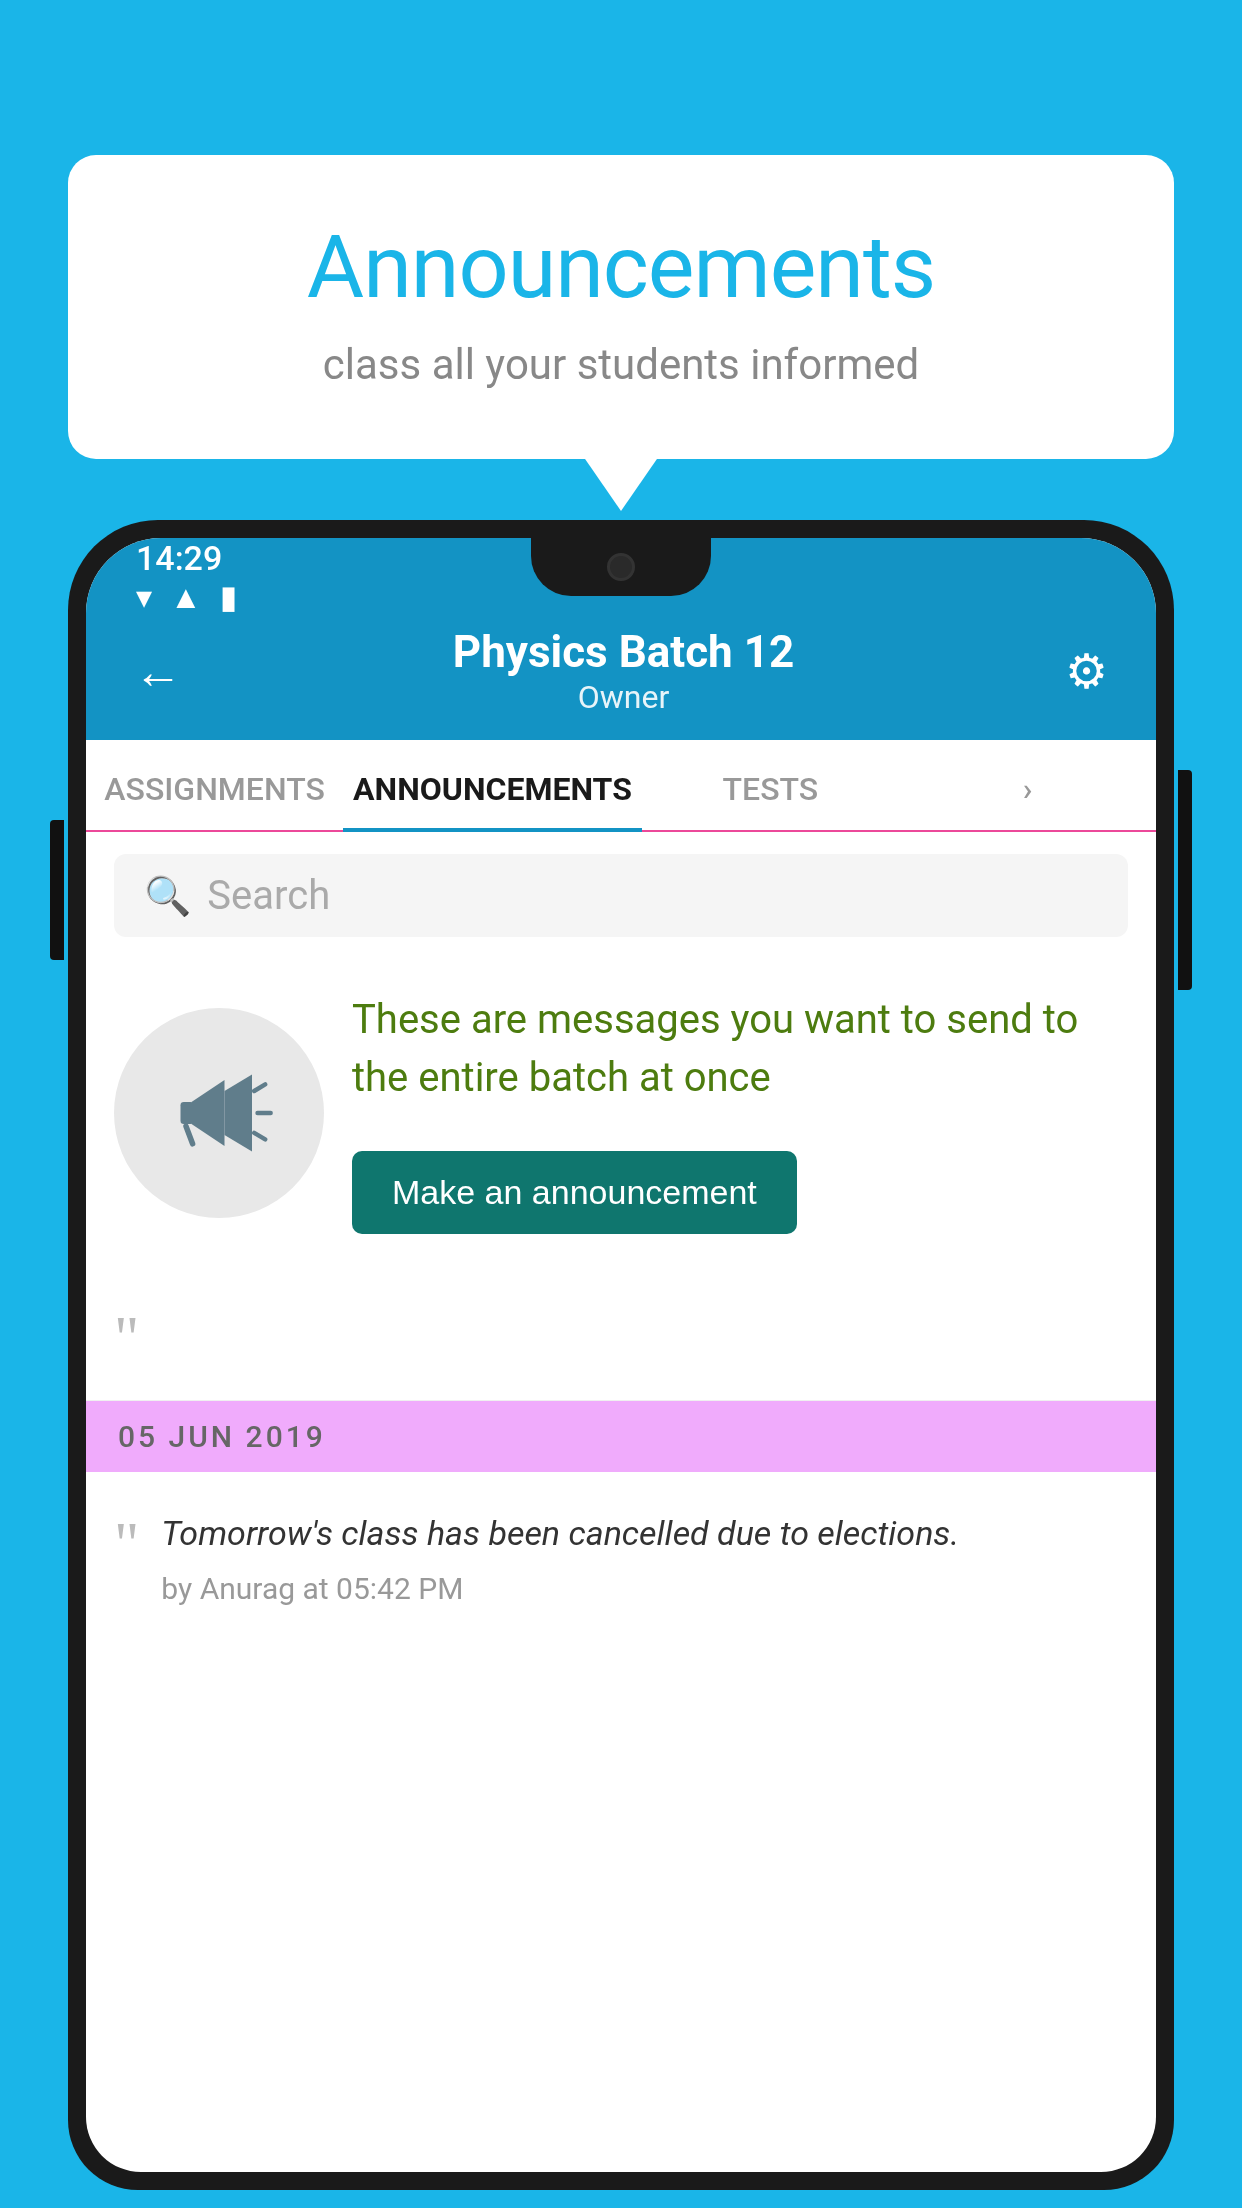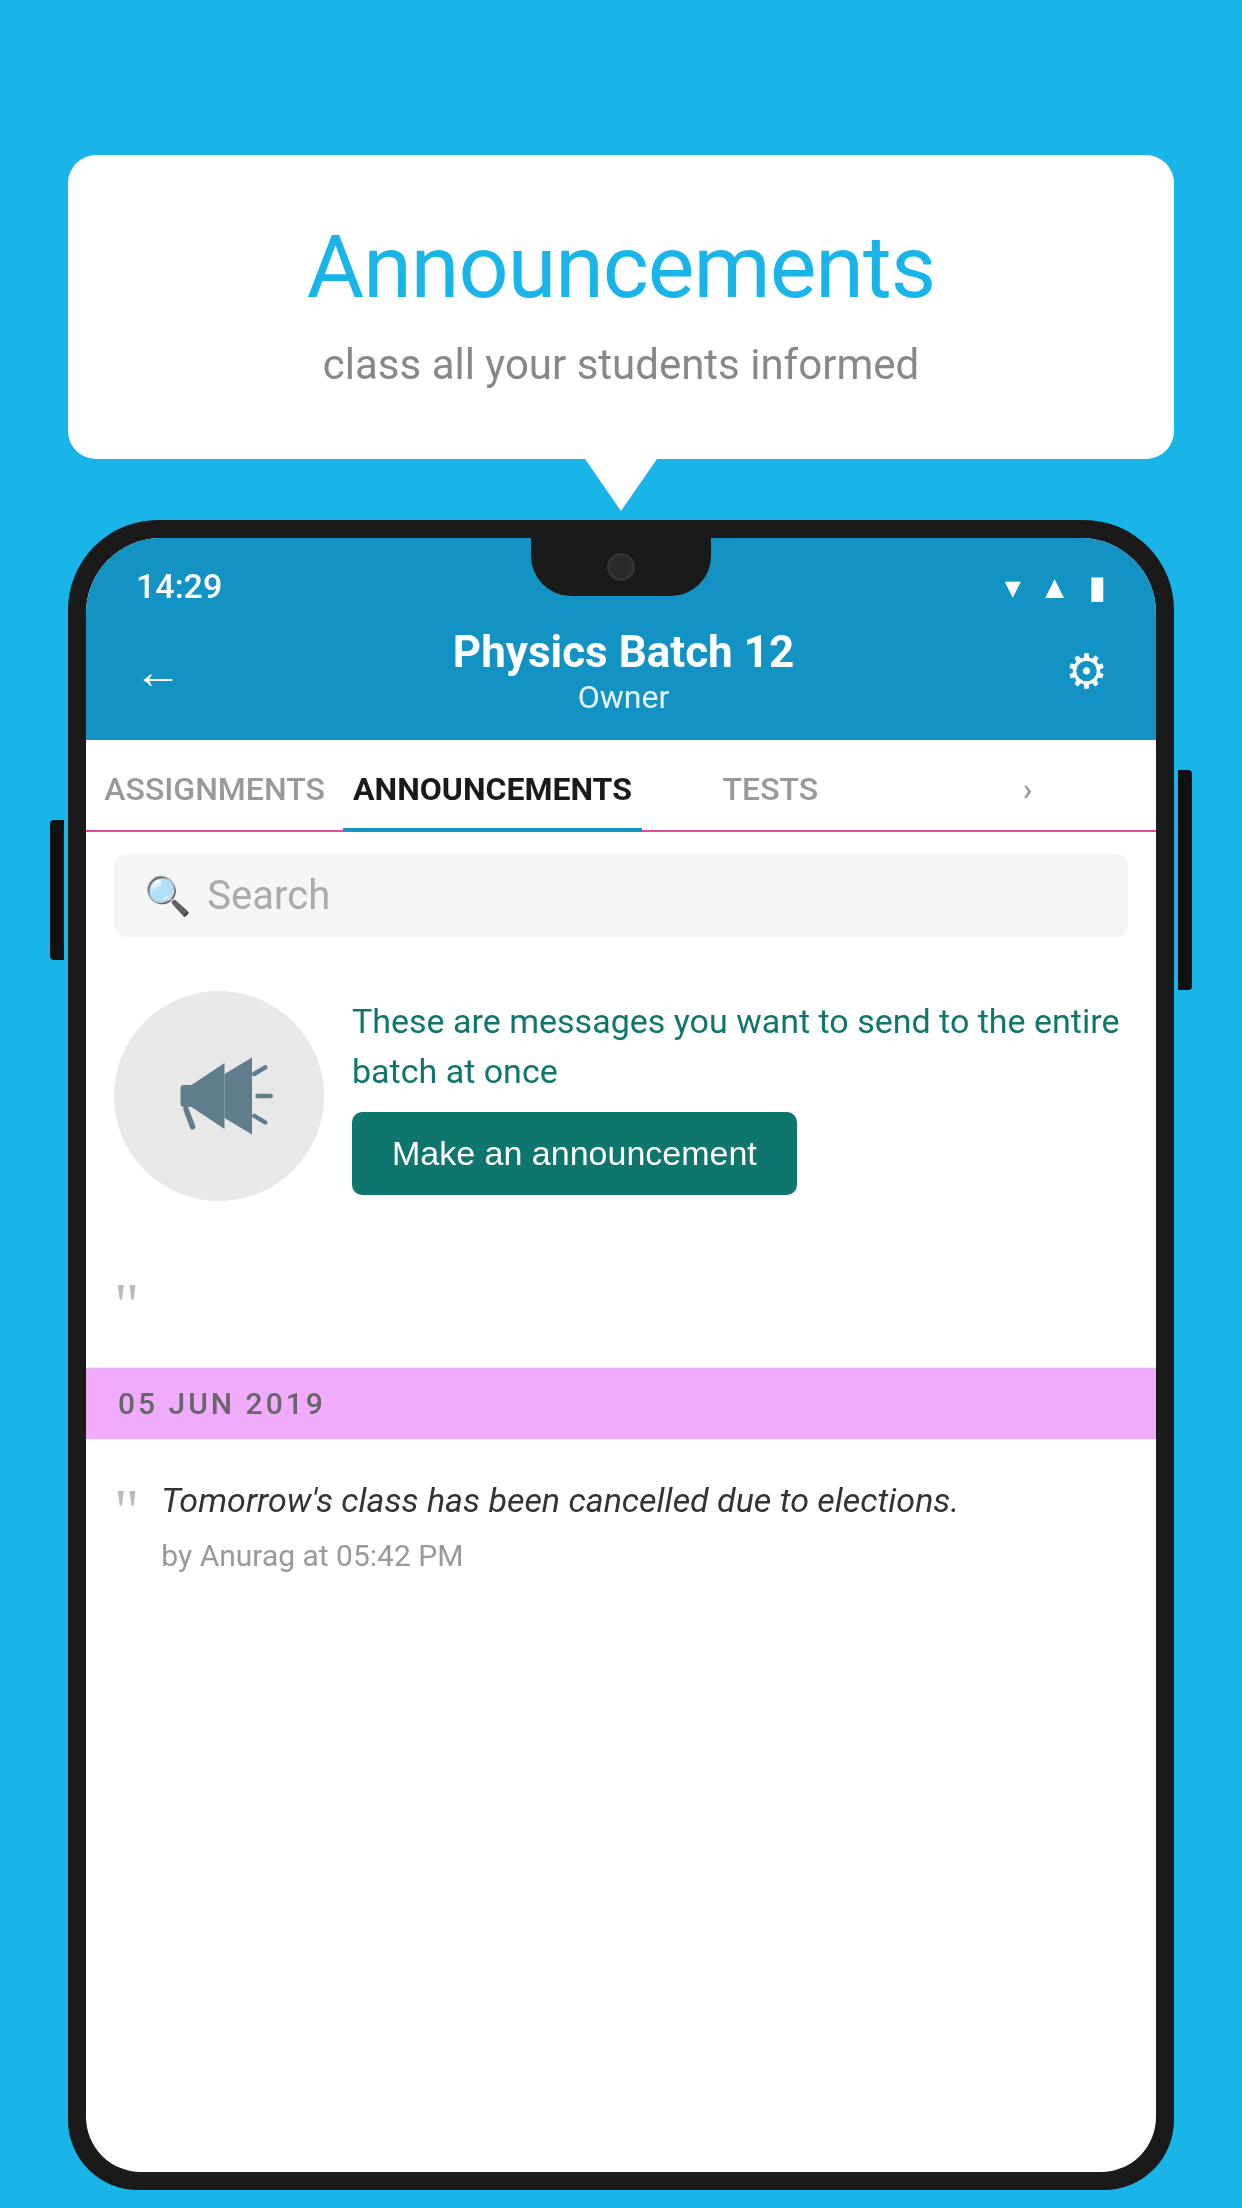--- a/index.html
+++ b/index.html
@@ -133,25 +133,26 @@
       left: 50%;
       transform: translate(-50%, -50%);
       border: 3px solid #333;
     }
 
     
     .status-bar {
       background: #1393c4;
       height: 68px;
       display: flex;
-      align-items: flex-end;
+      align-items: flex-start;
       justify-content: space-between;
       padding: 0 50px;
       position: relative;
       z-index: 50;
+      flex-direction: column;
     }
 
     .status-time {
       color: white;
       font-size: 34px;
       font-weight: 500;
     }
 
     .status-icons {
       display: flex;
@@ -282,24 +283,24 @@
     .megaphone-icon-svg {
       width: 110px;
       height: 110px;
     }
 
     .promo-right {
       flex: 1;
     }
 
     .promo-text {
-      color: #0f766e;
-      font-size: 34px;
+      color: #4d7c0f;
+      font-size: 40px;
       line-height: 1.45;
-      margin-bottom: 16px;
+      margin-bottom: 44px;
     }
 
     .make-announcement-btn {
       background: #0f766e;
       color: white;
       border: none;
       border-radius: 10px;
       padding: 22px 40px;
       font-size: 34px;
       font-weight: 500;

